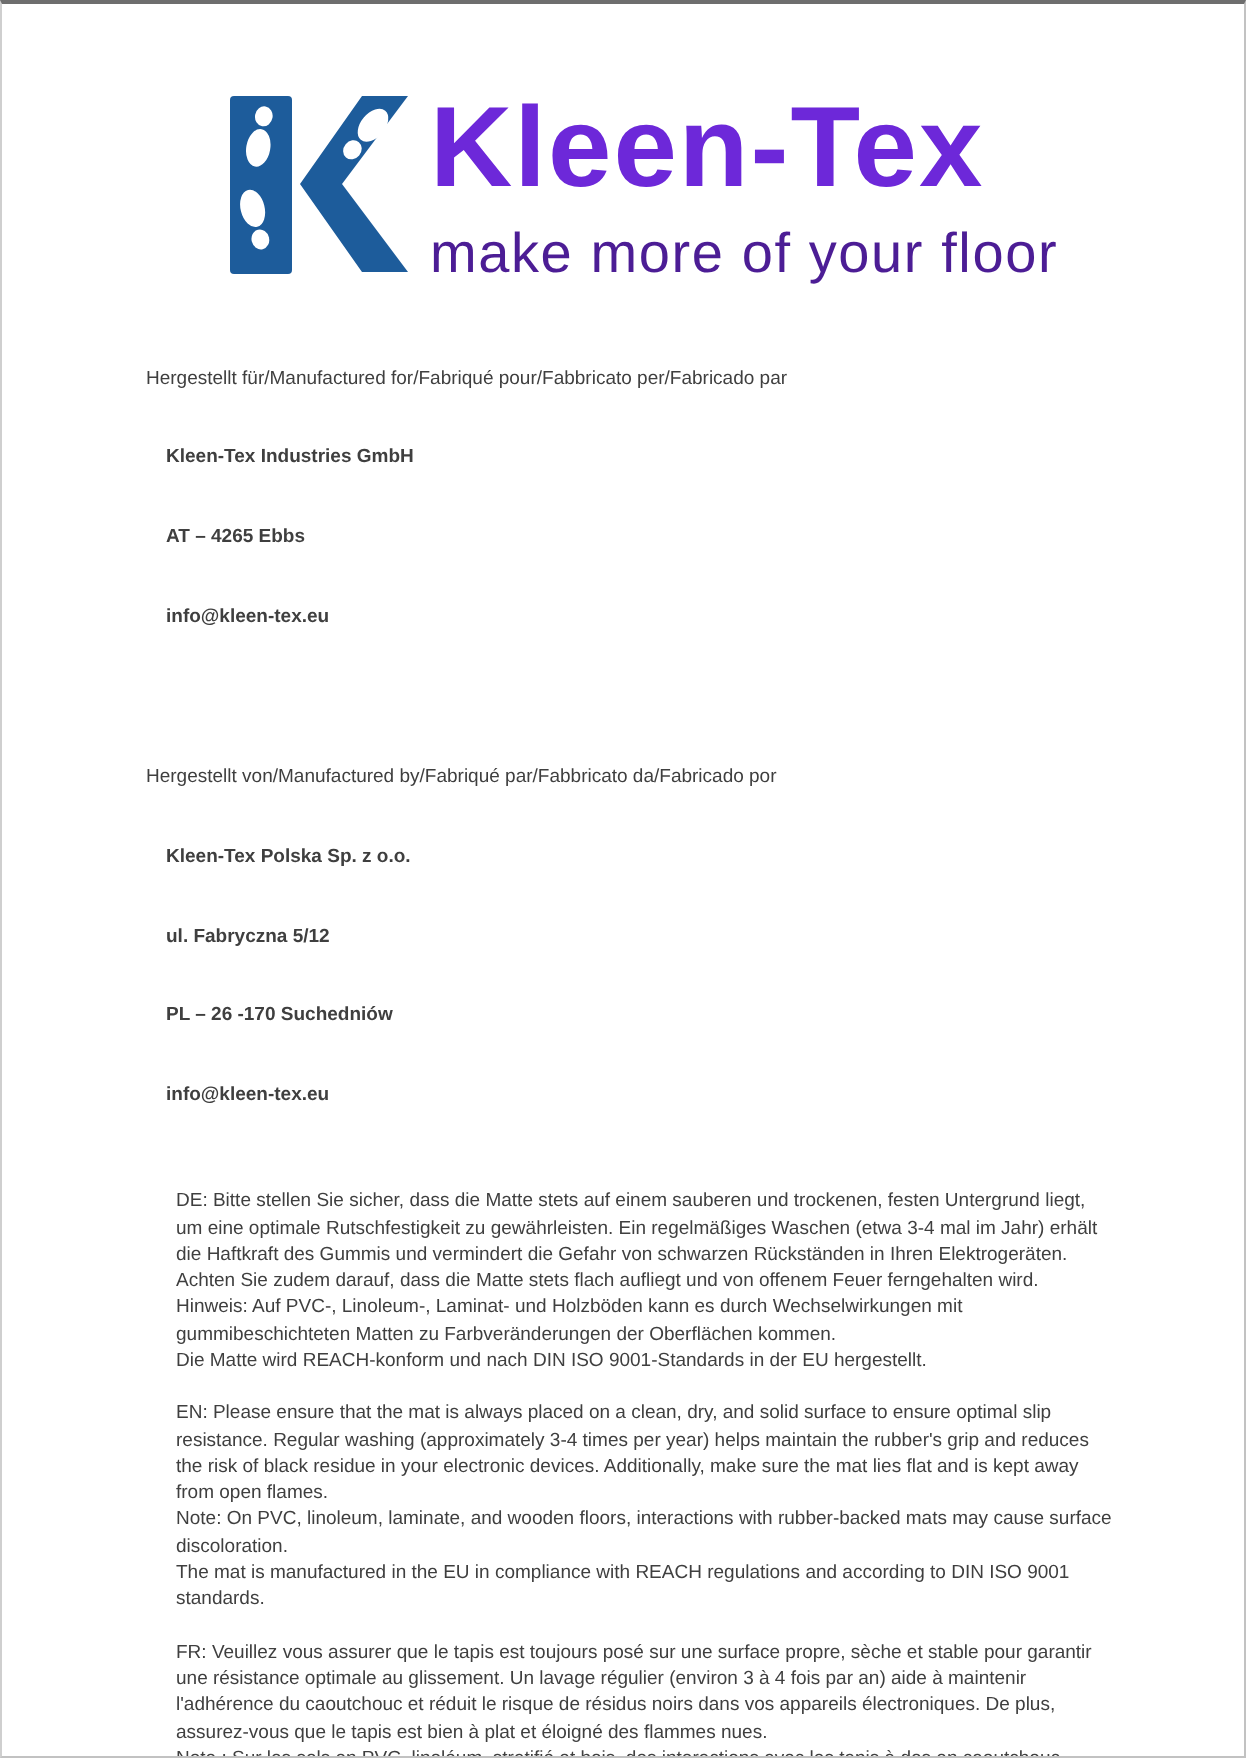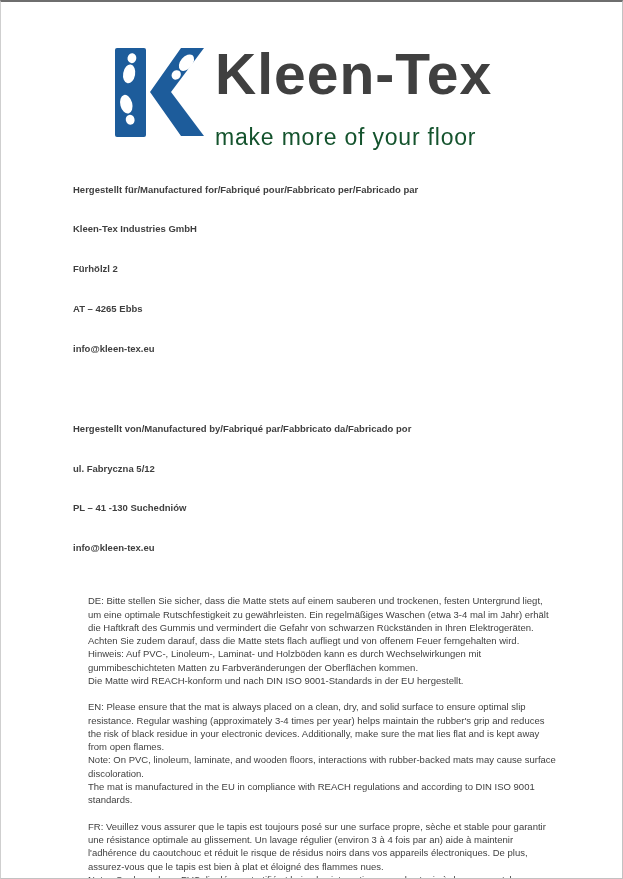--- a/index.html
+++ b/index.html
@@ -22,41 +22,41 @@
     margin:42px 0 0 110px;
     height:100px;
   }
   .logo-mark { flex:0 0 auto; }
   .logo-text { margin-left:10px; }
   .brand {
     font-size:57px;
     font-weight:bold;
     letter-spacing:1px;
     line-height:58px;
-    color:#404040;
+    color:#6d28d9;
     margin-top:1px;
     white-space:nowrap;
   }
   .tagline {
-    font-size:23px;
+    font-size:28px;
     font-weight:400;
     letter-spacing:0.8px;
     line-height:28px;
-    color:#14532d;
-    margin-top:20px;
+    color:#4c1d95;
+    margin-top:10px;
     white-space:nowrap;
   }
   .content {
     padding:12px 40px 0 72px;
     font-size:9.5px;
     line-height:13.3px;
   }
   .block { margin:0 0 13px 0; white-space:pre; }
-  .addr-line { white-space:pre;font-weight:bold; }
-  .addr-strong { font-weight:bold; }
+  .addr-line { white-space:pre; }
+  .addr-strong { font-weight:bold;margin-left:10px; }
   .lang-block { white-space:pre;margin-left:15px; }
 </style>
 </head>
 <body>
 
 <div class="page">
 
   <div class="logo">
     <div class="logo-mark">
       <svg width="94" height="96" viewBox="0 0 92 96" xmlns="http://www.w3.org/2000/svg" aria-hidden="true">
@@ -85,29 +85,29 @@
       <div class="brand">Kleen-Tex</div>
       <div class="tagline">make more of your floor</div>
     </div>
   </div>
 
   <div class="content">
 
     <div class="block">
       <div class="addr-line">Hergestellt für/Manufactured for/Fabriqué pour/Fabbricato per/Fabricado par</div>
       <div class="addr-line addr-strong">Kleen-Tex Industries GmbH</div>
-      <div class="addr-line addr-strong">Fürhölzl 2</div>
       <div class="addr-line addr-strong">AT – 4265 Ebbs</div>
       <div class="addr-line addr-strong">info@kleen-tex.eu</div>
     </div>
 
     <div class="block">
       <div class="addr-line">Hergestellt von/Manufactured by/Fabriqué par/Fabbricato da/Fabricado por</div>
+      <div class="addr-line addr-strong">Kleen-Tex Polska Sp. z o.o.</div>
       <div class="addr-line addr-strong">ul. Fabryczna 5/12</div>
-      <div class="addr-line addr-strong">PL – 41 -130 Suchedniów</div>
+      <div class="addr-line addr-strong">PL – 26 -170 Suchedniów</div>
       <div class="addr-line addr-strong">info@kleen-tex.eu</div>
     </div>
 
     <div class="block lang-block">DE: Bitte stellen Sie sicher, dass die Matte stets auf einem sauberen und trockenen, festen Untergrund liegt,
 um eine optimale Rutschfestigkeit zu gewährleisten. Ein regelmäßiges Waschen (etwa 3-4 mal im Jahr) erhält
 die Haftkraft des Gummis und vermindert die Gefahr von schwarzen Rückständen in Ihren Elektrogeräten.
 Achten Sie zudem darauf, dass die Matte stets flach aufliegt und von offenem Feuer ferngehalten wird.
 Hinweis: Auf PVC-, Linoleum-, Laminat- und Holzböden kann es durch Wechselwirkungen mit
 gummibeschichteten Matten zu Farbveränderungen der Oberflächen kommen.
 Die Matte wird REACH-konform und nach DIN ISO 9001-Standards in der EU hergestellt.</div>

